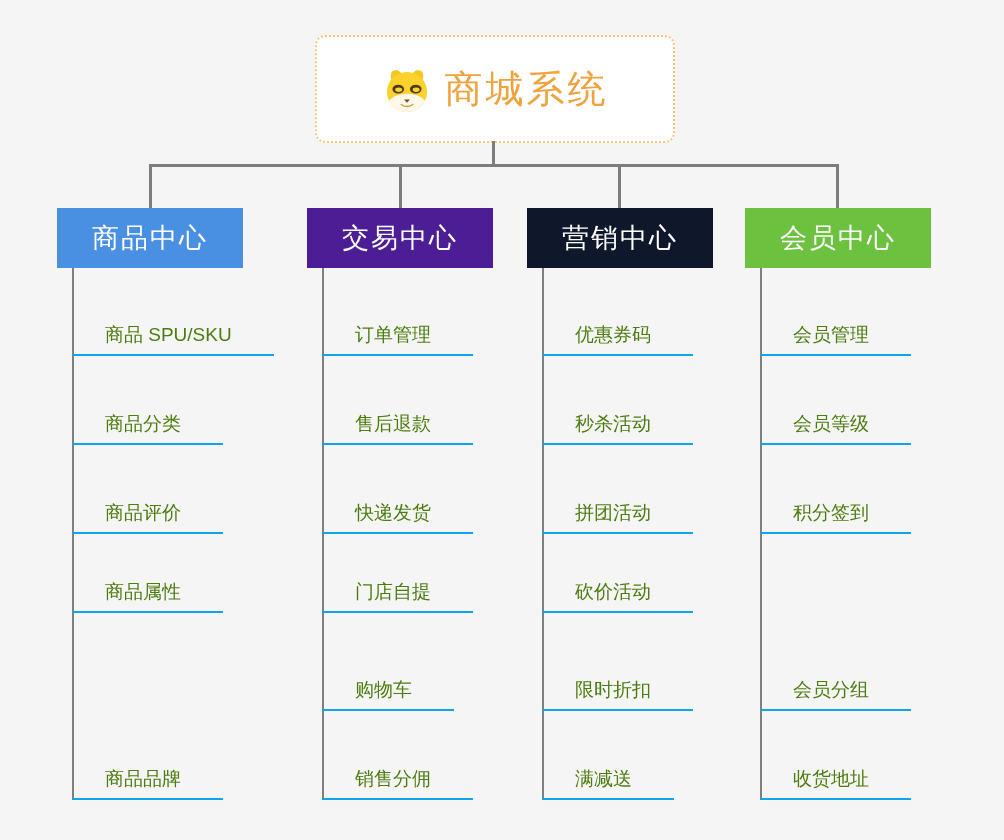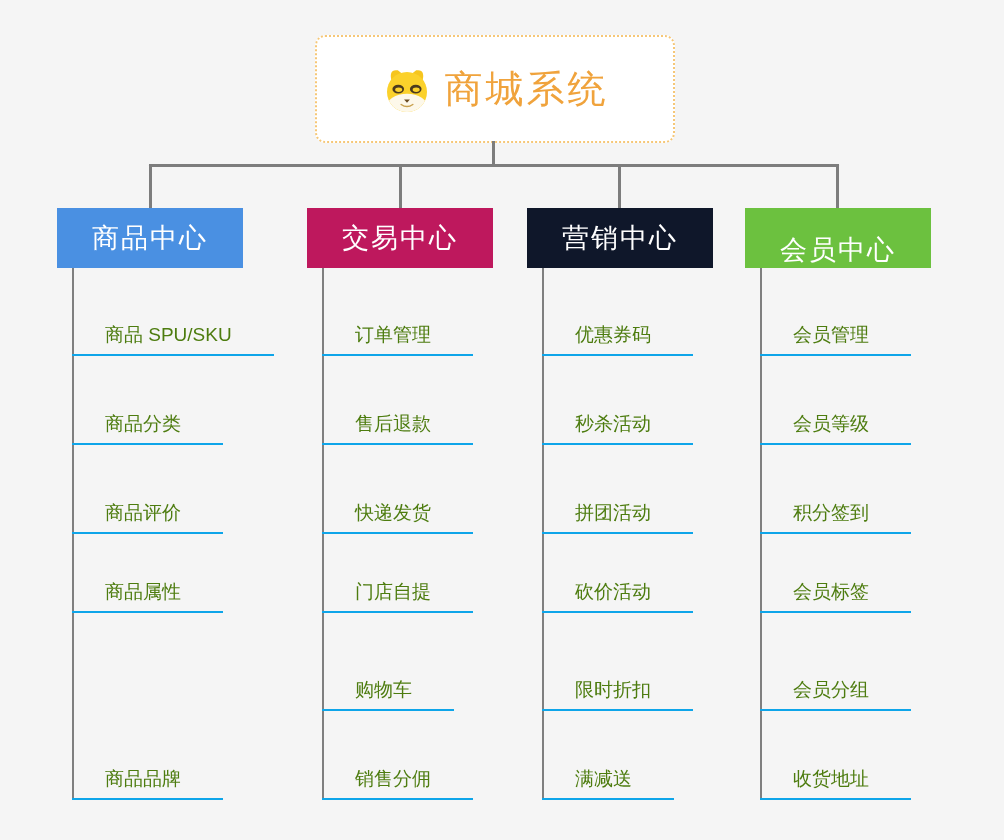--- a/index.html
+++ b/index.html
@@ -46,21 +46,21 @@
     width:186px;height:60px;
     border-radius:0;
     display:flex;align-items:center;justify-content:center;
   }
   .branch-box .branch-label{
     color:#ffffff;font-size:27px;letter-spacing:2px;white-space:nowrap;
   }
   .b0{left:57px;}
   .b1{left:307px;}
   .b2{left:527px;}
-  .b3{left:745px;align-items:flex-end;}
+  .b3{left:745px;}
   
   .trunk{position:absolute;top:268px;width:2px;height:530px;background:#7f7f7f;}
   .t0{left:72px;}
   .t1{left:322px;}
   .t2{left:542px;}
   .t3{left:760px;}
   
   .column{position:absolute;top:268px;width:250px;height:535px;}
   .c0{left:72px;}
   .c1{left:322px;}
@@ -111,21 +111,21 @@
   <div class="line stem"></div>
   <div class="line hbar"></div>
   <div class="line drop d0"></div>
   <div class="line drop d1"></div>
   <div class="line drop d2"></div>
   <div class="line drop d3"></div>
 
   <div class="branch-box b0" style="background-color: rgb(74, 144, 226);">
     <span class="branch-label">商品中心</span>
   </div>
-  <div class="branch-box b1" style="background-color: #be185d;">
+  <div class="branch-box b1" style="background-color: #4c1d95;">
     <span class="branch-label">交易中心</span>
   </div>
   <div class="branch-box b2" style="background-color: #0f172a;">
     <span class="branch-label">营销中心</span>
   </div>
   <div class="branch-box b3" style="background-color: rgb(108, 193, 63);">
     <span class="branch-label">会员中心</span>
   </div>
 
   <div class="trunk t0"></div>
@@ -156,18 +156,17 @@
     <span class="item r2">拼团活动</span>
     <span class="item r3">砍价活动</span>
     <span class="item r4">限时折扣</span>
     <span class="item r5">满减送</span>
   </div>
 
   <div class="column c3">
     <span class="item r0">会员管理</span>
     <span class="item r1">会员等级</span>
     <span class="item r2">积分签到</span>
-    <span class="item r3">会员标签</span>
     <span class="item r5">收货地址</span>
     <span class="item r4">会员分组</span>
   </div>
 
 </div>
 
 </body></html>

